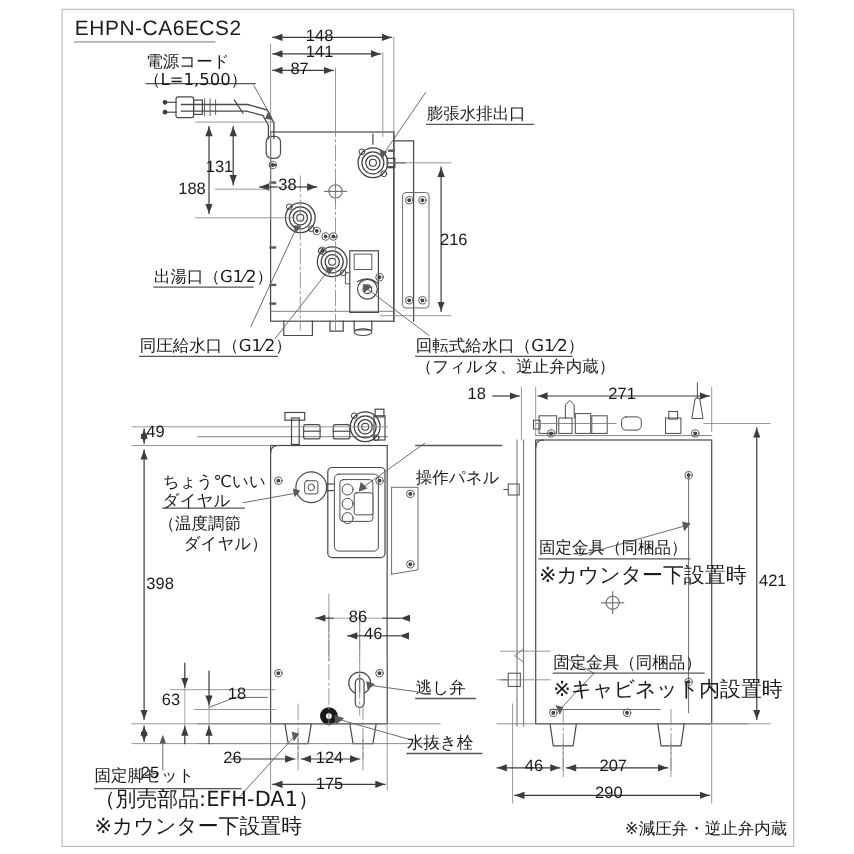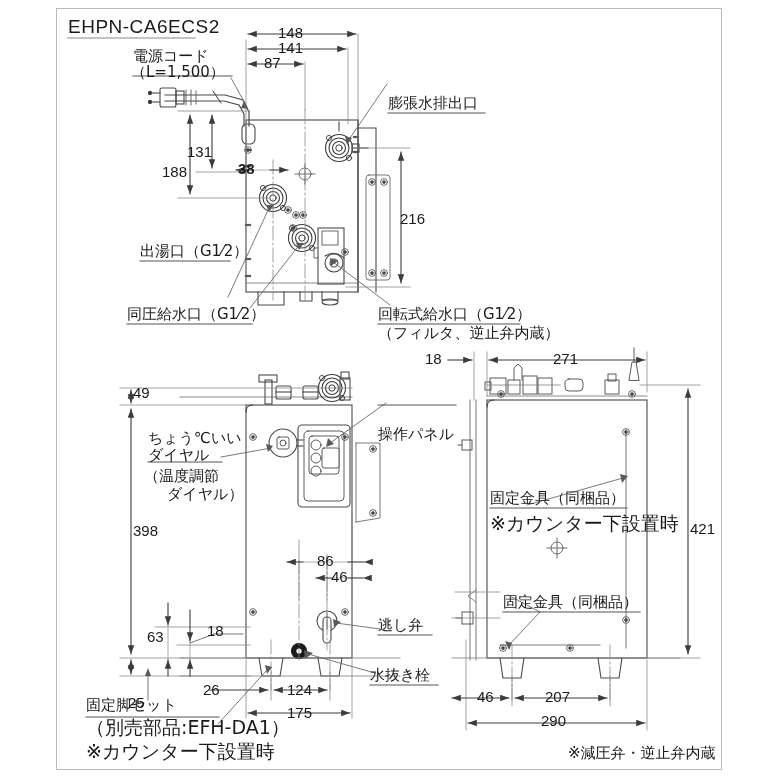--- a/index.html
+++ b/index.html
@@ -394,21 +394,21 @@
       </g>
 
     </g>
   </svg>
 
   <div class="lbl title" style="left:68px;top:16px;">EHPN-CA6ECS2</div>
 
   <div class="lbl dim" style="left:278px;top:24px;">148</div>
   <div class="lbl dim" style="left:278px;top:39px;">141</div>
   <div class="lbl dim" style="left:264px;top:54px;">87</div>
-  <div class="lbl dim" style="left:238px;top:160px;font-weight:bold;">38</div>
+  <div class="lbl dim" style="left:253px;top:160px;">38</div>
   <div class="lbl dim" style="left:162px;top:163px;">188</div>
   <div class="lbl dim" style="left:187px;top:143px;">131</div>
   <div class="lbl dim" style="left:400px;top:210px;">216</div>
 
   <div class="lbl note jp" style="left:133px;top:48px;">電源コード</div>
   <div class="lbl note jp" style="left:131px;top:64px;">（L=1,500）</div>
 
   <div class="lbl note jp" style="left:388px;top:95px;">膨張水排出口</div>
 
   <div class="lbl note jp" style="left:140px;top:243px;">出湯口（G1⁄2）</div>
@@ -446,16 +446,17 @@
   <div class="lbl dim" style="left:553px;top:350px;">271</div>
   <div class="lbl dim" style="left:690px;top:520px;">421</div>
   <div class="lbl dim" style="left:477px;top:688px;">46</div>
   <div class="lbl dim" style="left:545px;top:688px;">207</div>
   <div class="lbl dim" style="left:541px;top:712px;">290</div>
 
   <div class="lbl note jp" style="left:490px;top:490px;">固定金具（同梱品）</div>
   <div class="lbl note14 jp" style="left:490px;top:512px;">※カウンター下設置時</div>
 
   <div class="lbl note jp" style="left:503px;top:594px;">固定金具（同梱品）</div>
+  <div class="lbl note14 jp" style="left:503px;top:616px;">※キャビネット内設置時</div>
 
   <div class="lbl note jp" style="left:568px;top:745px;">※減圧弁・逆止弁内蔵</div>
 
 </div>
 
 </body></html>

